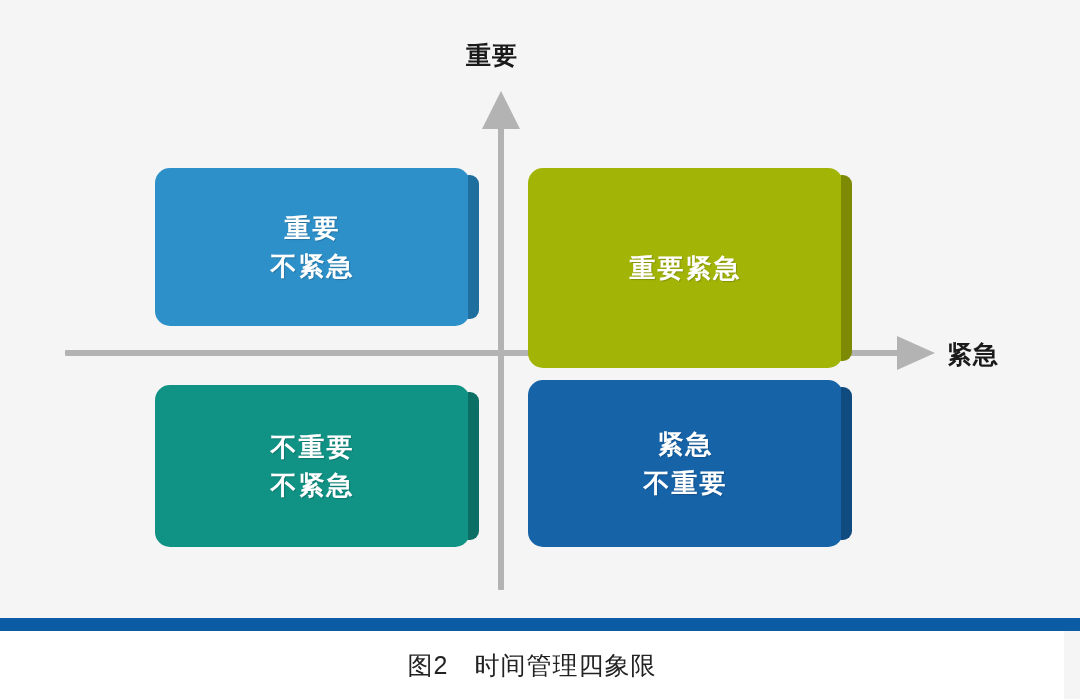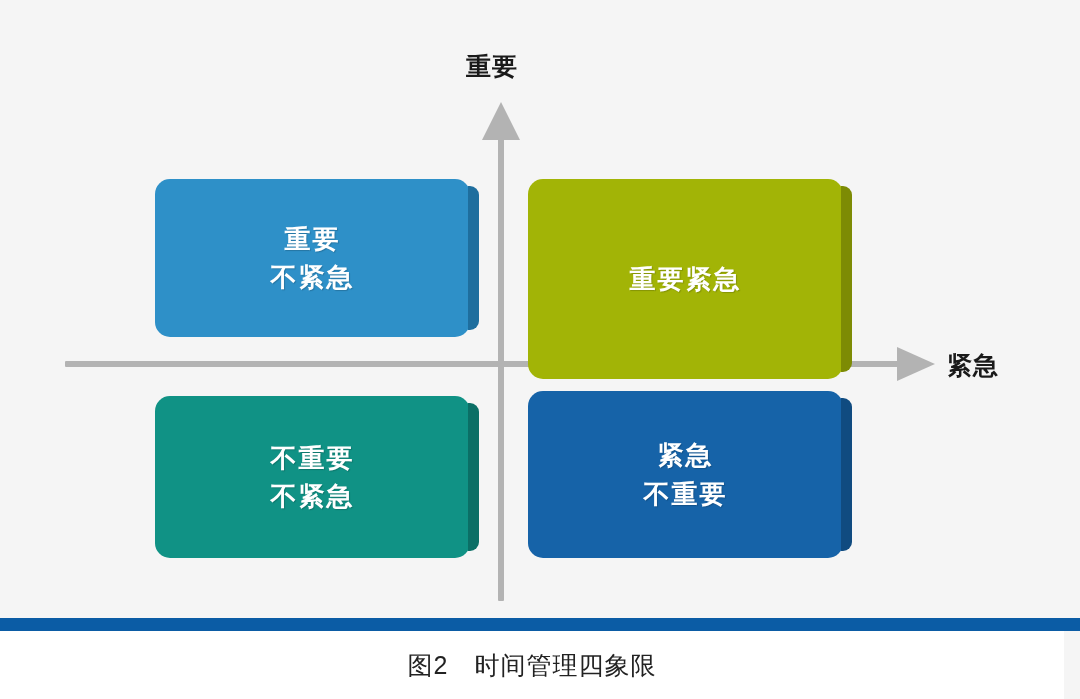--- a/index.html
+++ b/index.html
@@ -17,21 +17,21 @@
     position: relative;
     width: 1080px;
     height: 699px;
     background: #f5f5f5;
   }
 
   
   #diagram {
     position: absolute;
     left: 0;
-    top: 16px;
+    top: 5px;
     width: 1080px;
     height: 618px;
     background: #f5f5f5;
   }
 
   
   .axis-h {
     position: absolute;
     left: 65px;
     top: 345px;

